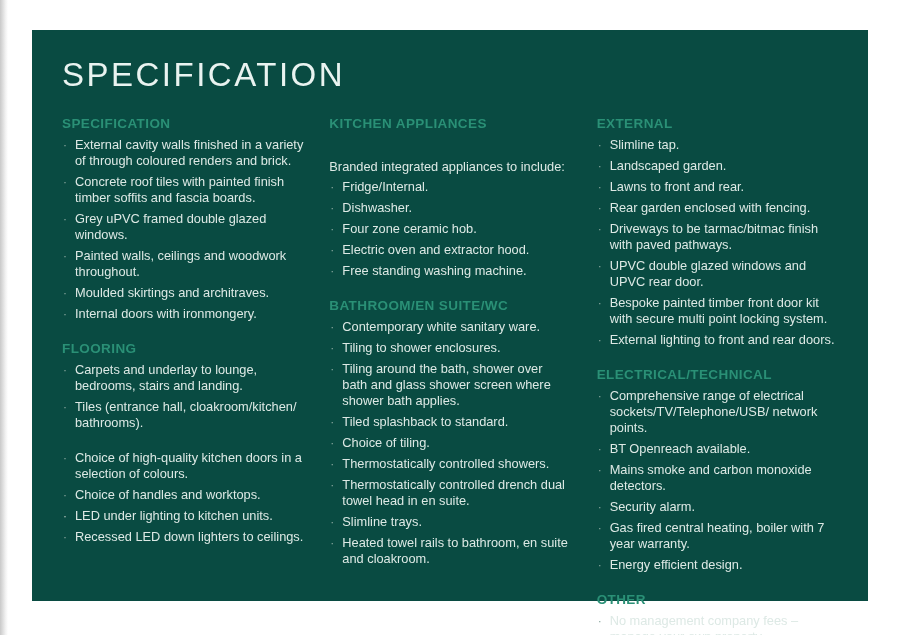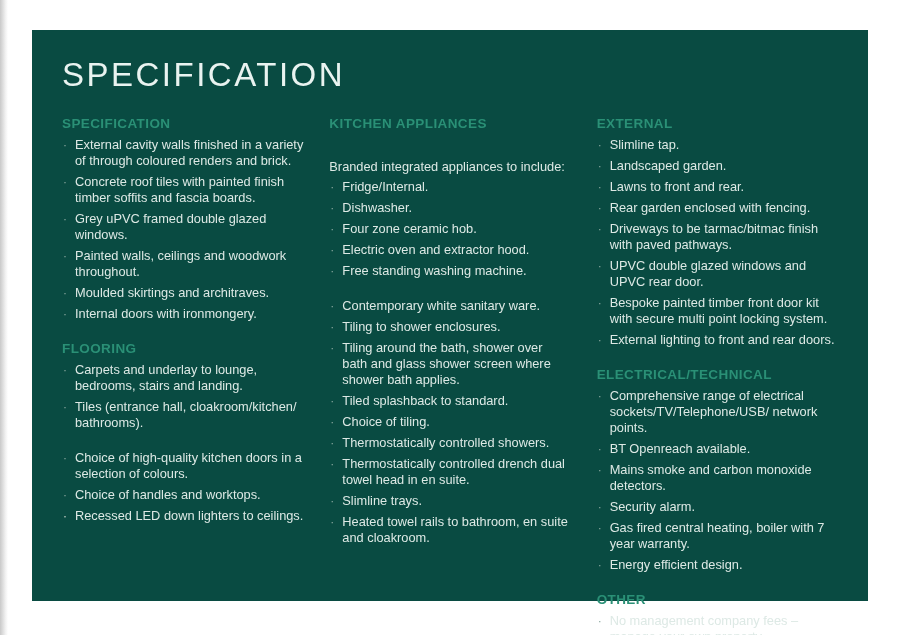--- a/index.html
+++ b/index.html
@@ -92,39 +92,40 @@
         <ul class="items">
           <li><span class="dot">·</span><span>Carpets and underlay to lounge, bedrooms, stairs and landing.</span></li>
           <li><span class="dot">·</span><span>Tiles (entrance hall, cloakroom/kitchen/ bathrooms).</span></li>
         </ul>
       </div>
       <div class="section">
         <ul class="items">
           <li><span class="dot">·</span><span>Choice of high-quality kitchen doors in a selection of colours.</span></li>
           <li><span class="dot">·</span><span>Choice of handles and worktops.</span></li>
           <li><span class="dot">·</span></li>
-          <li><span class="dot">·</span></li>
+          <li><span class="dot">·</span><span>LED under lighting to kitchen units.</span></li>
           <li><span class="dot">·</span><span>Recessed LED down lighters to ceilings.</span></li>
         </ul>
       </div>
     </div>
 
     <div class="col">
       <div class="section">
         <div class="heading">KITCHEN APPLIANCES</div>
         <div class="intro">Branded integrated appliances to include:</div>
         <ul class="items">
           <li><span class="dot">·</span><span>Fridge/Internal.</span></li>
           <li><span class="dot">·</span><span>Dishwasher.</span></li>
           <li><span class="dot">·</span><span>Four zone ceramic hob.</span></li>
           <li><span class="dot">·</span><span>Electric oven and extractor hood.</span></li>
           <li><span class="dot">·</span><span>Free standing washing machine.</span></li>
         </ul>
       </div>
       <div class="section">
+        <div class="heading">BATHROOM/EN SUITE/WC</div>
         <ul class="items">
           <li><span class="dot">·</span><span>Contemporary white sanitary ware.</span></li>
           <li><span class="dot">·</span><span>Tiling to shower enclosures.</span></li>
           <li><span class="dot">·</span><span>Tiling around the bath, shower over bath and glass shower screen where shower bath applies.</span></li>
           <li><span class="dot">·</span><span>Tiled splashback to standard.</span></li>
           <li><span class="dot">·</span><span>Choice of tiling.</span></li>
           <li><span class="dot">·</span><span>Thermostatically controlled showers.</span></li>
           <li><span class="dot">·</span><span>Thermostatically controlled drench dual towel head in en suite.</span></li>
           <li><span class="dot">·</span><span>Slimline trays.</span></li>
           <li><span class="dot">·</span><span>Heated towel rails to bathroom, en suite and cloakroom.</span></li>

